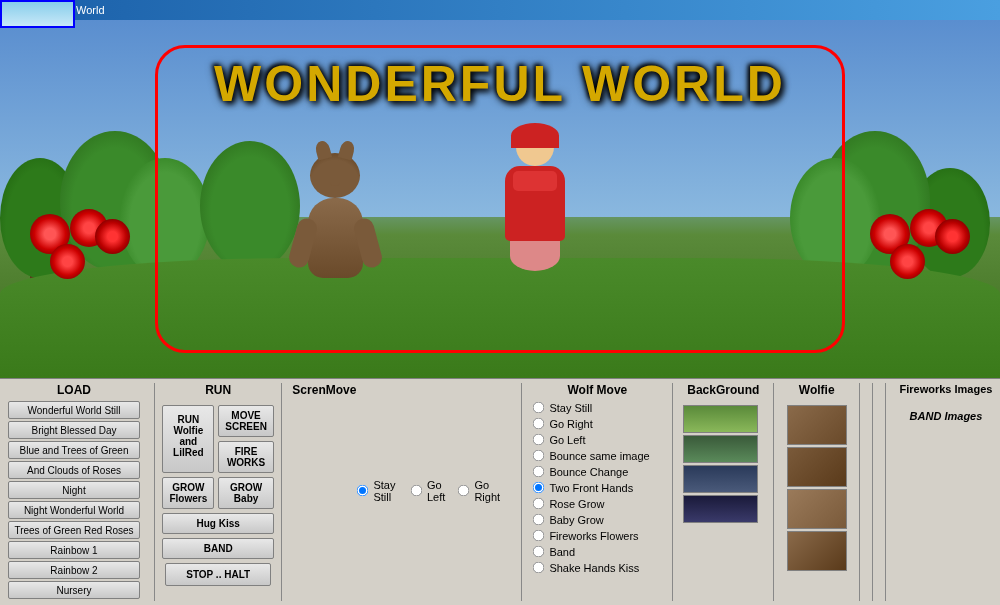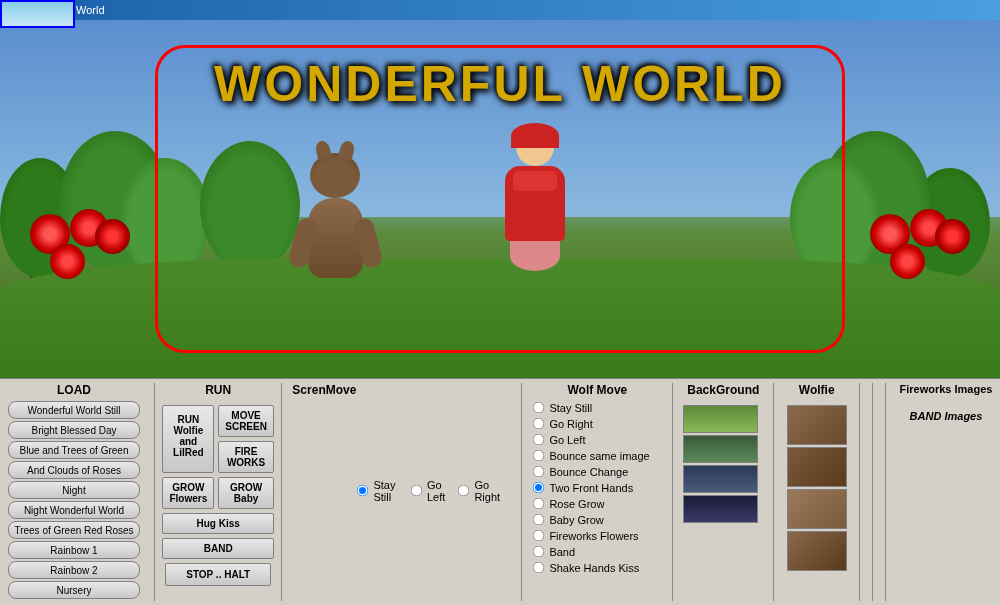--- a/index.html
+++ b/index.html
@@ -89,21 +89,21 @@
       font-weight: bold;
       font-size: 12px;
       margin-bottom: 4px;
       text-align: center;
     }
     .load-btn {
       width: 132px;
       height: 18px;
       background: linear-gradient(180deg, #e8e8e8, #c8c8c8);
       border: 1px solid #808080;
-      border-radius: 8px;
+      border-radius: 2px;
       font-size: 10px;
       text-align: center;
       cursor: pointer;
       margin-bottom: 2px;
       line-height: 18px;
     }
 
     
     .run-section {
       display: flex;

